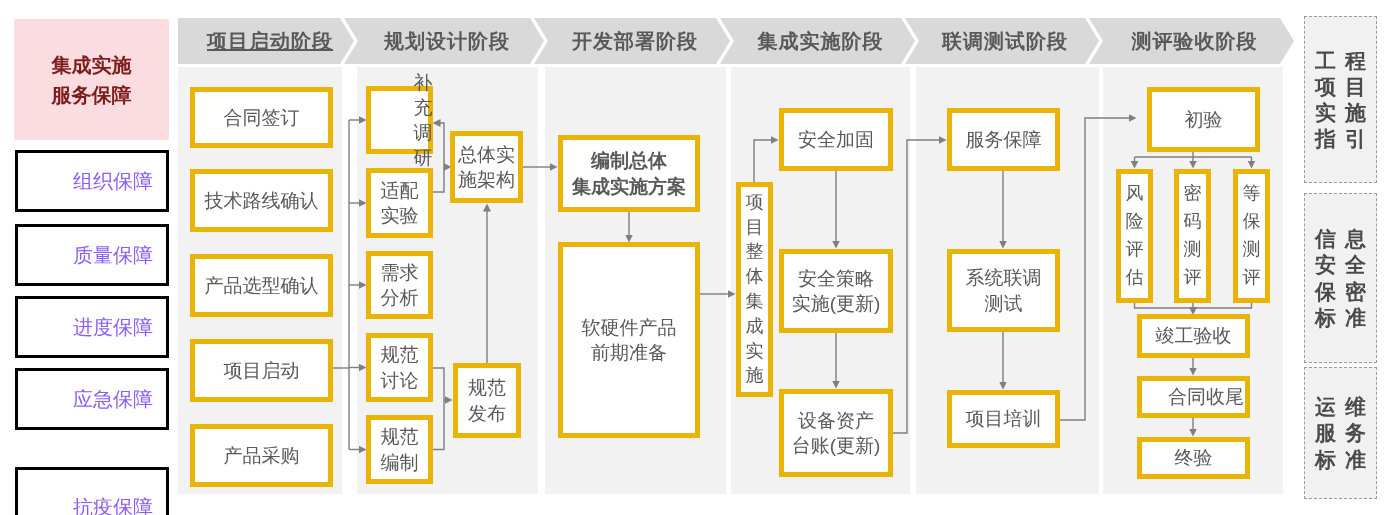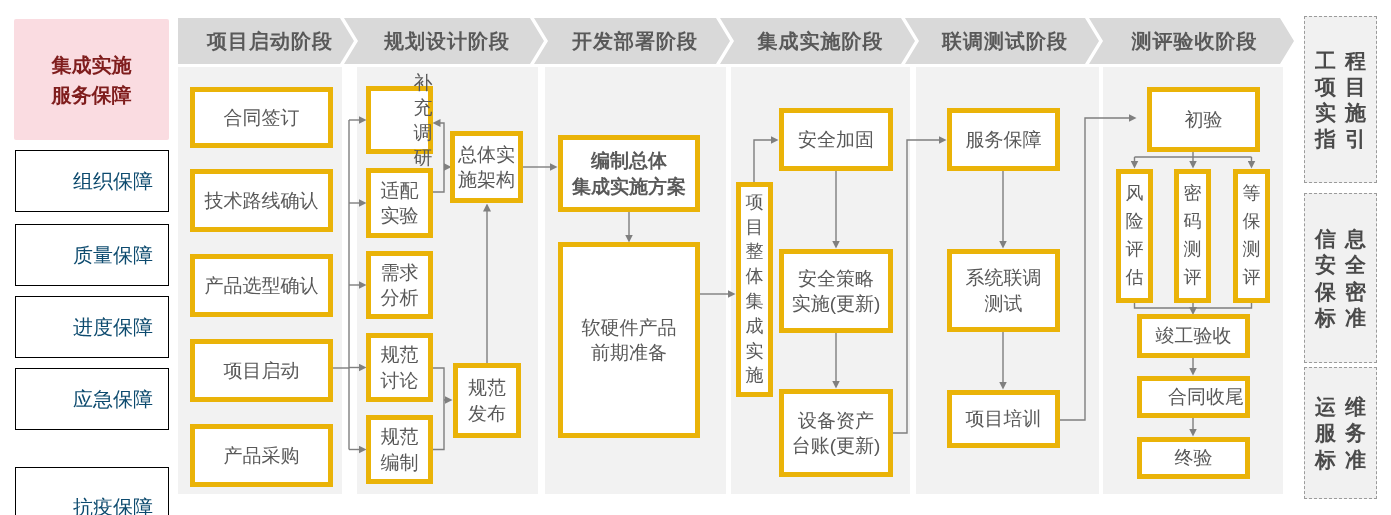--- a/index.html
+++ b/index.html
@@ -12,40 +12,41 @@
   .chev{
     position:absolute;top:18px;height:46px;background:#d9d9d9;z-index:1;
     display:flex;align-items:center;justify-content:center;
     font-size:20px;font-weight:bold;color:#595959;letter-spacing:1px;
     clip-path:polygon(0 0, calc(100% - 14px) 0, 100% 50%, calc(100% - 14px) 100%, 0 100%, 14px 50%);
     padding-left:6px;box-sizing:border-box;
   }
   .chev.first{
     clip-path:polygon(0 0, calc(100% - 14px) 0, 100% 50%, calc(100% - 14px) 100%, 0 100%);
     padding-left:8px;
+    text-decoration:underline;
   }
   .box{
     position:absolute;background:#ffffff;border:5px solid #eab308;box-sizing:border-box;
     display:flex;align-items:center;justify-content:center;text-align:center;
     font-size:19px;color:#595959;line-height:1.32;white-space:pre-line;z-index:2;
   }
   .vbox{
     display:grid;grid-template-columns:auto;gap:5px 0;
     align-content:center;justify-content:center;font-size:18px;white-space:normal;
   }
   .vbox.loose{gap:8px 0;}
   .titlebox{
     position:absolute;background:#fadce1;border-radius:2px;z-index:2;
     display:flex;align-items:center;justify-content:center;text-align:center;
     font-size:20px;font-weight:bold;color:#7f1d1d;line-height:1.5;white-space:pre-line;
   }
   .redbox{
-    position:absolute;background:#ffffff;border:1px solid #000000;box-sizing:border-box;
+    position:absolute;background:#ffffff;border:3px solid #000000;box-sizing:border-box;
     display:flex;align-items:center;justify-content:center;
-    font-size:20px;color:#0c4a6e;z-index:2;padding-left:42px;
+    font-size:20px;color:#8b5cf6;z-index:2;padding-left:42px;
   }
   .std{
     position:absolute;background:#f1f1f1;border:1.5px dashed #9b9b9b;box-sizing:border-box;
     display:grid;grid-template-columns:auto auto;gap:3px 9px;
     align-content:center;justify-content:center;
     font-size:21px;font-weight:bold;color:#4a4a4a;z-index:2;
   }
   .std span,.vbox span{display:block;text-align:center;line-height:1.1;}
   svg.lines{position:absolute;left:0;top:0;z-index:1;pointer-events:none;}
 </style>

